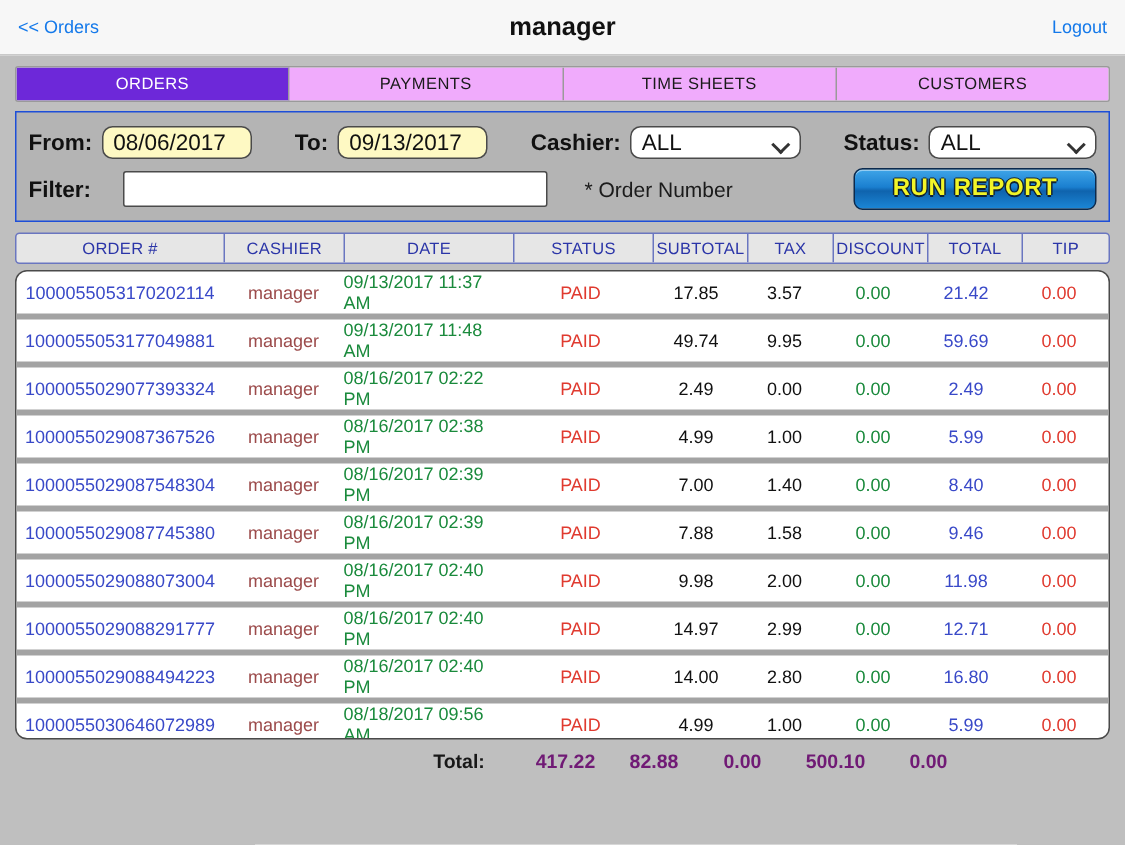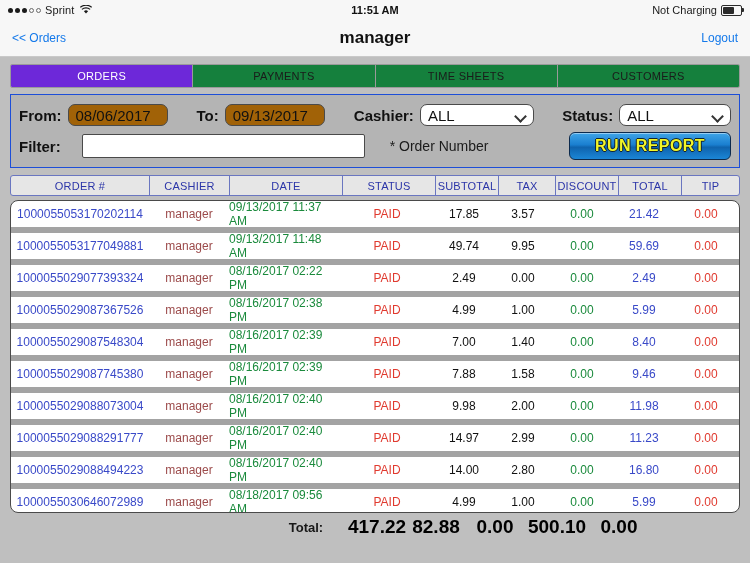--- a/index.html
+++ b/index.html
@@ -37,36 +37,36 @@
   .nav-title{position:absolute;left:0;right:0;text-align:center;font-size:17px;font-weight:bold;color:#111;}
   .nav-right{margin-left:auto;z-index:2;}
 
   
   .tabs{
     display:flex;margin:7px 10px 0 10px;border:1px solid #9a9a9a;border-radius:2px;overflow:hidden;
     background:#e9e9e9;height:22px;
   }
   .tab{
     flex:1;display:flex;align-items:center;justify-content:center;
-    font-size:11px;color:#1a1a1a;background:#15803d;
+    font-size:11px;color:#1a1a1a;background:#f0abfc;
     border-right:1px solid #9a9a9a;letter-spacing:.3px;cursor:pointer;height:100%;
   }
   .tab:last-child{border-right:none;}
   .tab.active{background:#6d28d9;color:#fff;}
 
   
   .filters{
     margin:6px 10px 0 10px;background:#b4b4b4;padding:7px 8px 8px 8px;
     border:1px solid #1d4ed8;
   }
   .frow{display:flex;align-items:center;height:26px;}
   .frow + .frow{margin-top:5px;gap:15px;}
   .flabel{font-size:15px;font-weight:bold;color:#111;margin-right:6px;white-space:nowrap;}
   .tinput{
-    background:#a16207;border:1px solid #4a4a4a;border-radius:7px;height:22px;
+    background:#fef9c3;border:1px solid #4a4a4a;border-radius:7px;height:22px;
     font-size:15px;color:#111;padding:0 7px;line-height:22px;box-sizing:border-box;
     font-family:"Liberation Sans",sans-serif;
   }
   .date-input{width:104px;}
   .filter-input{
     flex:0 0 auto;width:283px;border-radius:2px;background:#fff;border:1px solid #4a4a4a;
     height:24px;line-height:24px;
   }
   .hint{font-size:14px;color:#1b1b1b;margin-left:10px;white-space:nowrap;}
   .sel{
@@ -105,21 +105,21 @@
     font-size:11px;color:#2b35a8;border-right:1px solid #6a76c0;height:100%;
     box-sizing:border-box;letter-spacing:.2px;cursor:pointer;
   }
   .th:last-child{border-right:none;}
 
   .tbody-wrap{
     margin:4px 10px 0 10px;background:#fff;border:1px solid #4a4a4a;border-radius:8px;
     height:313px;overflow:hidden;box-sizing:border-box;position:relative;
   }
   .row{
-    display:flex;height:32px;border-bottom:6px solid #a3a3a3;align-items:center;
+    display:flex;height:32px;border-bottom:4px solid #a3a3a3;align-items:center;
     box-sizing:border-box;cursor:pointer;
   }
   .cell{
     display:flex;align-items:center;justify-content:center;
     font-size:12px;height:100%;box-sizing:border-box;
   }
   .c-order{color:#3949c8;}
   .c-cashier{color:#9c4b4b;}
   .c-date{color:#1a8a3c;}
   .c-status{color:#e03a2f;}
@@ -149,53 +149,27 @@
   .th.w-discount{width:63px;}
   .th.w-total{width:63px;}
   .th.w-tip{width:57px;}
 
   
   .totals{
     display:flex;margin:0 10px;height:28px;align-items:center;
   }
   .tot-spacer{width:256px;}
   .tot-label{width:80px;display:flex;align-items:center;justify-content:center;font-size:13px;font-weight:bold;color:#181818;}
-  .tot-cell{display:flex;align-items:center;justify-content:center;font-size:19px;font-weight:bold;color:#000000;height:100%;}
+  .tot-cell{display:flex;align-items:center;justify-content:center;font-size:13px;font-weight:bold;color:#701a75;height:100%;}
 </style>
 </head>
 <body>
 
 <div class="screen">
 
-  <div class="statusbar">
-    <div class="sb-left">
-      <span class="dots">
-        <i class="dot"></i>
-          <i class="dot"></i>
-          <i class="dot"></i>
-          <i class="dot hollow"></i>
-          <i class="dot hollow"></i>
-      </span>
-      <span class="carrier">Sprint</span>
-      <span class="wifi">
-        <svg width="12" height="10" viewBox="0 0 12 10">
-          <path d="M6 8.6 L3.9 6.2 A3.1 3.1 0 0 1 8.1 6.2 Z" fill="#1a1a1a"></path>
-          <path d="M1.9 4.4 A6 6 0 0 1 10.1 4.4" stroke="#1a1a1a" stroke-width="1.2" fill="none"></path>
-          <path d="M0.3 2.4 A8.4 8.4 0 0 1 11.7 2.4" stroke="#1a1a1a" stroke-width="1.2" fill="none"></path>
-        </svg>
-      </span>
-    </div>
-    <div class="sb-center">11:51 AM</div>
-    <div class="sb-right">
-      <span>Not Charging</span>
-      <span class="batt">
-          <i class="batt-fill"></i>
-        </span>
-    </div>
-  </div>
 
   <div class="navbar">
     <div class="nav-link">&lt;&lt; Orders</div>
     <div class="nav-title">manager</div>
     <div class="nav-link nav-right">Logout</div>
   </div>
 
   <div class="tabs">
     <div class="tab active">ORDERS</div>
     <div class="tab">PAYMENTS</div>
@@ -325,21 +299,21 @@
           <div class="cell c-tip w-tip">0.00</div>
         </div>
         <div class="row">
           <div class="cell c-order w-order">1000055029088291777</div>
           <div class="cell c-cashier w-cashier">manager</div>
           <div class="cell c-date w-date">08/16/2017 02:40 PM</div>
           <div class="cell c-status w-status">PAID</div>
           <div class="cell c-sub w-subtotal">14.97</div>
           <div class="cell c-tax w-tax">2.99</div>
           <div class="cell c-disc w-discount">0.00</div>
-          <div class="cell c-total w-total">11.23</div>
+          <div class="cell c-total w-total">12.71</div>
           <div class="cell c-tip w-tip">0.00</div>
         </div>
         <div class="row">
           <div class="cell c-order w-order">1000055029088494223</div>
           <div class="cell c-cashier w-cashier">manager</div>
           <div class="cell c-date w-date">08/16/2017 02:40 PM</div>
           <div class="cell c-status w-status">PAID</div>
           <div class="cell c-sub w-subtotal">14.00</div>
           <div class="cell c-tax w-tax">2.80</div>
           <div class="cell c-disc w-discount">0.00</div>

